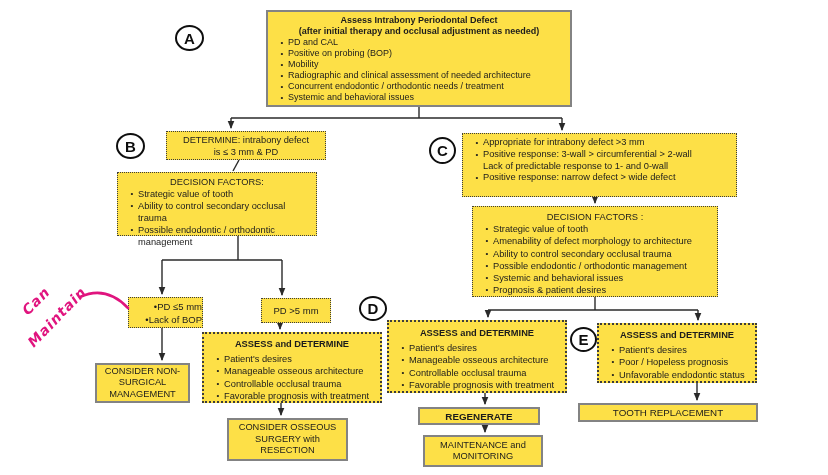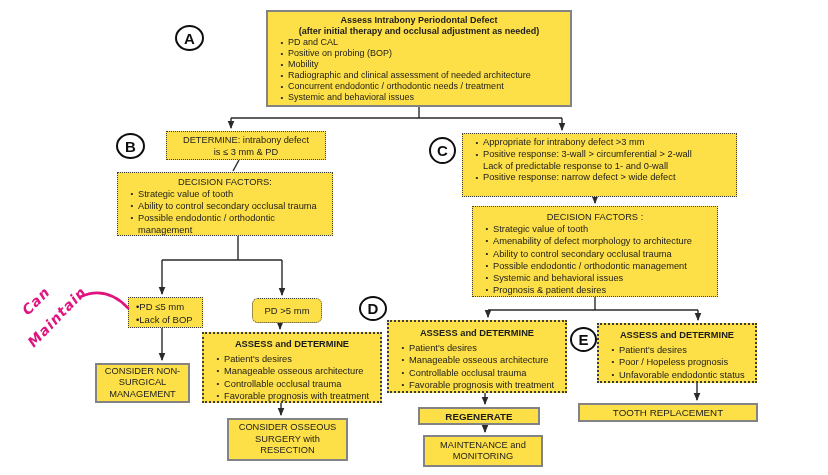--- a/index.html
+++ b/index.html
@@ -120,21 +120,21 @@
         <div class="bullet">
           <span class="dot">•</span>
           <span class="btxt">Systemic and behavioral issues</span>
         </div>
       </div>
   </div>
 
   <div class="node dotted-fine center multiline" style="left:166px;top:131px;width:160px;height:29px;font-size:9.3px;line-height:12px;">DETERMINE: intrabony defect
 is ≤ 3 mm &amp; PD</div>
 
-  <div class="node dotted-fine" style="left:117px;top:172px;width:216px;height:64px;font-size:9.3px;line-height:12px;padding:3px 2px;">
+  <div class="node dotted-fine" style="left:117px;top:172px;width:200px;height:64px;font-size:9.3px;line-height:12px;padding:3px 2px;">
     <div class="ttl-reg">DECISION FACTORS:</div>
     <div class="bullets">
         <div class="bullet">
           <span class="dot">•</span>
           <span class="btxt">Strategic value of tooth</span>
         </div>
         <div class="bullet">
           <span class="dot">•</span>
           <span class="btxt">Ability to control secondary occlusal trauma</span>
         </div>
@@ -186,24 +186,24 @@
           <span class="dot">•</span>
           <span class="btxt">Systemic and behavioral issues</span>
         </div>
         <div class="bullet">
           <span class="dot">•</span>
           <span class="btxt">Prognosis &amp; patient desires</span>
         </div>
       </div>
   </div>
 
-  <div class="node dotted-fine multiline" style="left:128px;top:297px;width:75px;height:31px;font-size:9.5px;line-height:13px;padding:2px 0 0 7px;">•PD ≤5 mm
+  <div class="node dotted-fine multiline" style="left:128px;top:297px;width:75px;height:31px;font-size:9.5px;line-height:13px;padding:2px 0 0 7px;text-align:right;">•PD ≤5 mm
 •Lack of BOP</div>
 
-  <div class="node dotted-fine center" style="left:252px;top:298px;width:70px;height:25px;font-size:9.5px;border-radius:6px;">PD &gt;5 mm</div>
+  <div class="node dotted-fine center" style="left:261px;top:298px;width:70px;height:25px;font-size:9.5px;">PD &gt;5 mm</div>
 
   <div class="node solid center multiline" style="left:95px;top:363px;width:95px;height:40px;font-size:9.3px;line-height:11.5px;">CONSIDER NON-
 SURGICAL
 MANAGEMENT</div>
 
   <div class="node dotted" style="left:202px;top:332px;width:180px;height:71px;font-size:9.3px;line-height:12.2px;padding:4px 2px;">
     <div class="ttl">ASSESS and DETERMINE</div>
     <div style="height:3px;"></div>
     <div class="bullets">
         <div class="bullet">

